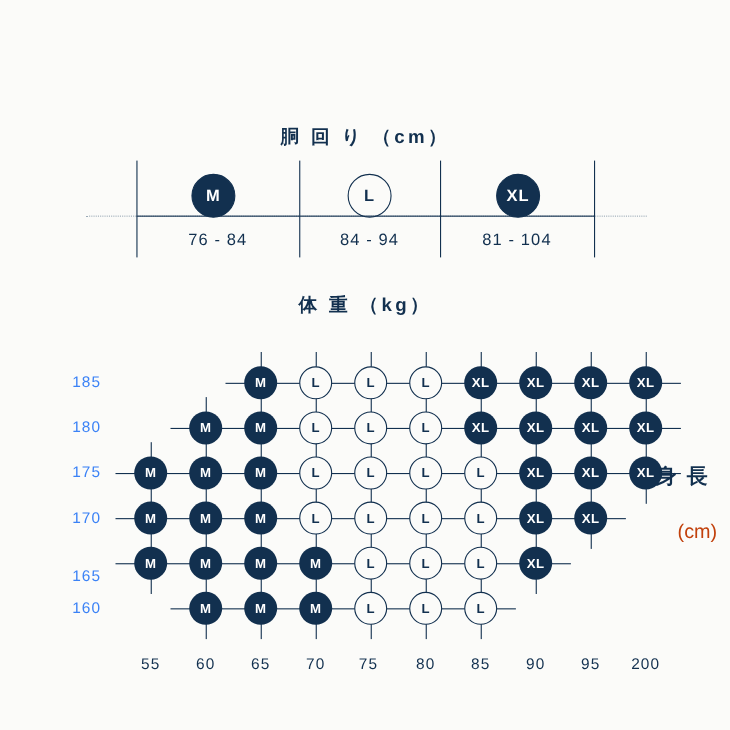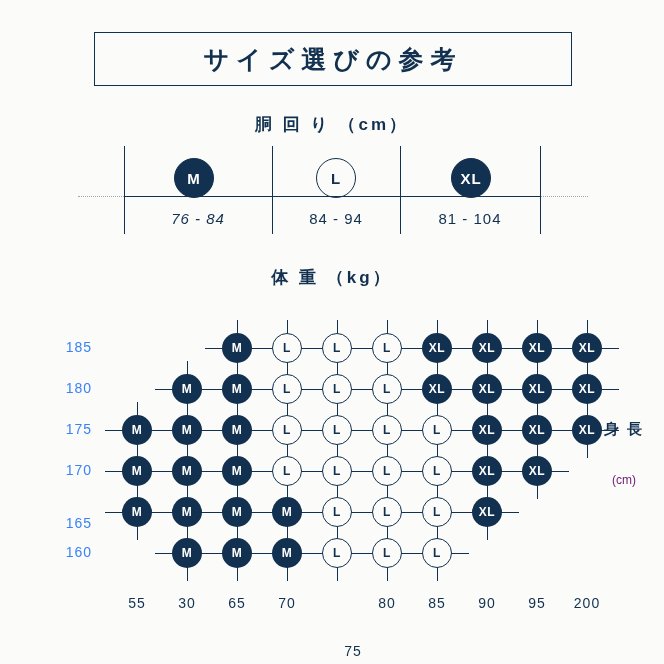--- a/index.html
+++ b/index.html
@@ -60,53 +60,50 @@
   }
   .g-cell.filled{background:#12304f;color:#ffffff;}
   .g-cell.open{background:#fbfbf9;color:#12304f;border:1px solid #12304f;}
   .ylabel{
     position:absolute;width:44px;text-align:right;font-size:14px;color:#3b82f6;letter-spacing:1px;
   }
   .xlabel{
     position:absolute;width:40px;text-align:center;font-size:14px;color:#12304f;letter-spacing:1px;
   }
   .axis-name{
-    position:absolute;right:12px;font-size:15px;font-weight:bold;color:#12304f;letter-spacing:2px;
-    text-align:center;width:56px;
+    position:absolute;right:12px;font-size:19px;font-weight:bold;color:#12304f;letter-spacing:2px;
+    text-align:left;width:56px;
   }
   .axis-unit{
-    position:absolute;right:12px;font-size:12px;color:#701a75;text-align:center;width:56px;
+    position:absolute;right:12px;font-size:18px;color:#c2410c;text-align:right;width:56px;
   }
 </style>
 </head>
 <body>
 
 <div class="page">
 
-  <div class="title-box">
-    <div class="title-text">サイズ選びの参考</div>
-  </div>
 
   <div class="section-head" id="waist-head">胴 回 り （cm）</div>
 
   <div class="waist-area">
 
     <div class="w-vline" style="left:124px;"></div>
     <div class="w-vline" style="left:272px;"></div>
     <div class="w-vline" style="left:400px;"></div>
     <div class="w-vline" style="left:540px;"></div>
 
     <div class="w-dotline" style="left:78px;top:56px;width:510px;"></div>
     <div class="w-hline" style="left:124px;top:56px;width:416px;"></div>
 
     <div class="w-badge filled" style="left:174px;top:18px;">M</div>
     <div class="w-badge open" style="left:316px;top:18px;">L</div>
     <div class="w-badge filled" style="left:451px;top:18px;">XL</div>
 
-    <div class="w-range" style="left:124px;top:70px;width:148px;font-style:italic;">76 - 84</div>
+    <div class="w-range" style="left:124px;top:70px;width:148px;">76 - 84</div>
     <div class="w-range" style="left:272px;top:70px;width:128px;">84 - 94</div>
     <div class="w-range" style="left:400px;top:70px;width:140px;">81 - 104</div>
   </div>
 
   <div class="section-head" id="weight-head">体 重 （kg）</div>
 
   <div class="grid-area">
     <div id="grid-lines">
         <div class="g-hline" style="left: 205px; top: 53px; width: 414px;"></div>
         <div class="g-hline" style="left: 155px; top: 94px; width: 464px;"></div>
@@ -180,24 +177,24 @@
     <div id="grid-ylabels">
         <div class="ylabel" style="left: 48px; top: 44px;">185</div>
         <div class="ylabel" style="left: 48px; top: 85px;">180</div>
         <div class="ylabel" style="left: 48px; top: 126px;">175</div>
         <div class="ylabel" style="left: 48px; top: 167px;">170</div>
         <div class="ylabel" style="left: 48px; top: 220px;">165</div>
         <div class="ylabel" style="left: 48px; top: 249px;">160</div>
       </div>
     <div id="grid-xlabels">
         <div class="xlabel" style="left: 117px; top: 300px;">55</div>
-        <div class="xlabel" style="left: 167px; top: 300px;">30</div>
+        <div class="xlabel" style="left: 167px; top: 300px;">60</div>
         <div class="xlabel" style="left: 217px; top: 300px;">65</div>
         <div class="xlabel" style="left: 267px; top: 300px;">70</div>
-        <div class="xlabel" style="left: 333px; top: 300px; margin-top: 48px;">75</div>
+        <div class="xlabel" style="left: 315px; top: 300px;">75</div>
         <div class="xlabel" style="left: 367px; top: 300px;">80</div>
         <div class="xlabel" style="left: 417px; top: 300px;">85</div>
         <div class="xlabel" style="left: 467px; top: 300px;">90</div>
         <div class="xlabel" style="left: 517px; top: 300px;">95</div>
         <div class="xlabel" style="left: 567px; top: 300px;">200</div>
       </div>
 
     <div class="axis-name" style="top:125px;">身 長</div>
     <div class="axis-unit" style="top:178px;">(cm)</div>
   </div>

